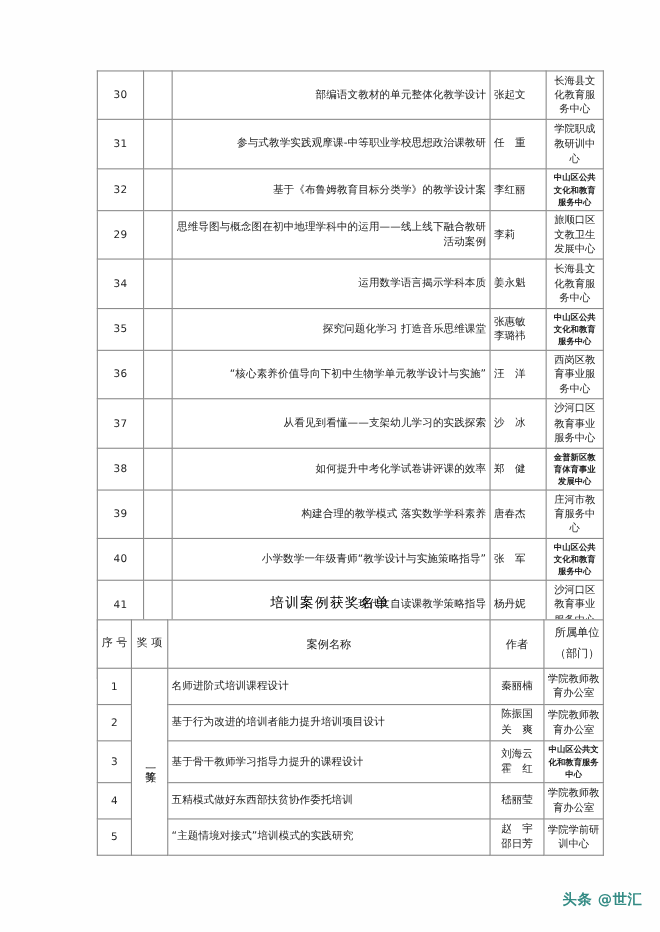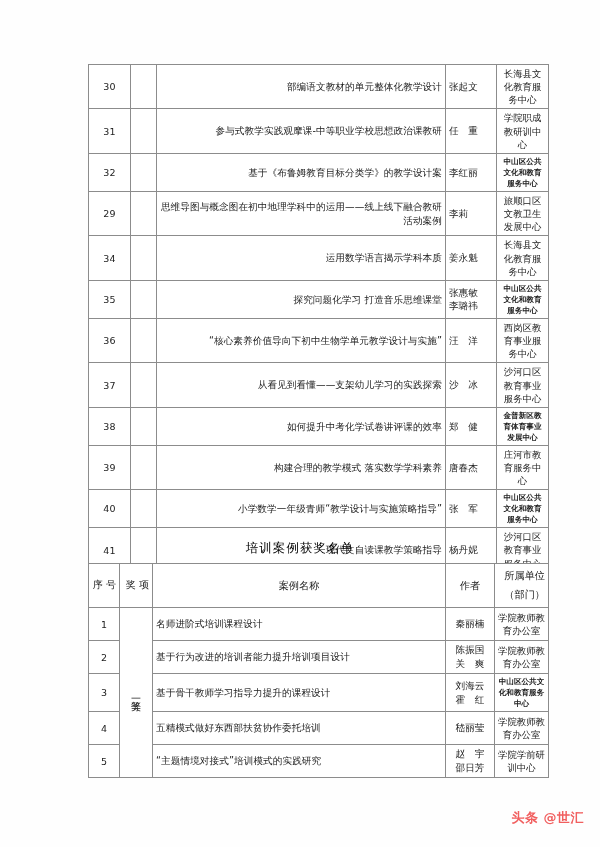--- a/index.html
+++ b/index.html
@@ -114,21 +114,21 @@
 
   .t2-col-num    { width: 24px;  text-align: center; }
   .t2-col-award  { width: 26px;  text-align: center; }
   .t2-col-name   { width: 286px; text-align: left; padding-left: 10px; }
   .t2-col-author { width: 42px;  text-align: center; }
   .t2-col-unit   { width: 47px;  text-align: center; }
 
   .th-vert {
     font-size: 10px;
     line-height: 1.85;
-    text-align: right;
+    text-align: center;
     margin-left: 46px;
   }
   .th-center {
     font-size: 10.2px;
     text-align: center;
   }
   .th-two-line {
     font-size: 10.2px;
     line-height: 1.85;
     text-align: right;
@@ -137,21 +137,21 @@
   .t2-head { height: 44px; }
   .t2-row  { height: 33px; }
 
   
   #watermark {
     position: absolute;
     right: 16px;
     bottom: 20px;
     font-size: 13px;
     font-weight: bold;
-    color: #ef4444;
+    color: #0f766e;
     letter-spacing: .5px;
     opacity: .85;
     font-family: "DejaVu Sans", sans-serif;
   }
 </style>
 </head>
 <body>
 
 <div class="page">
 

